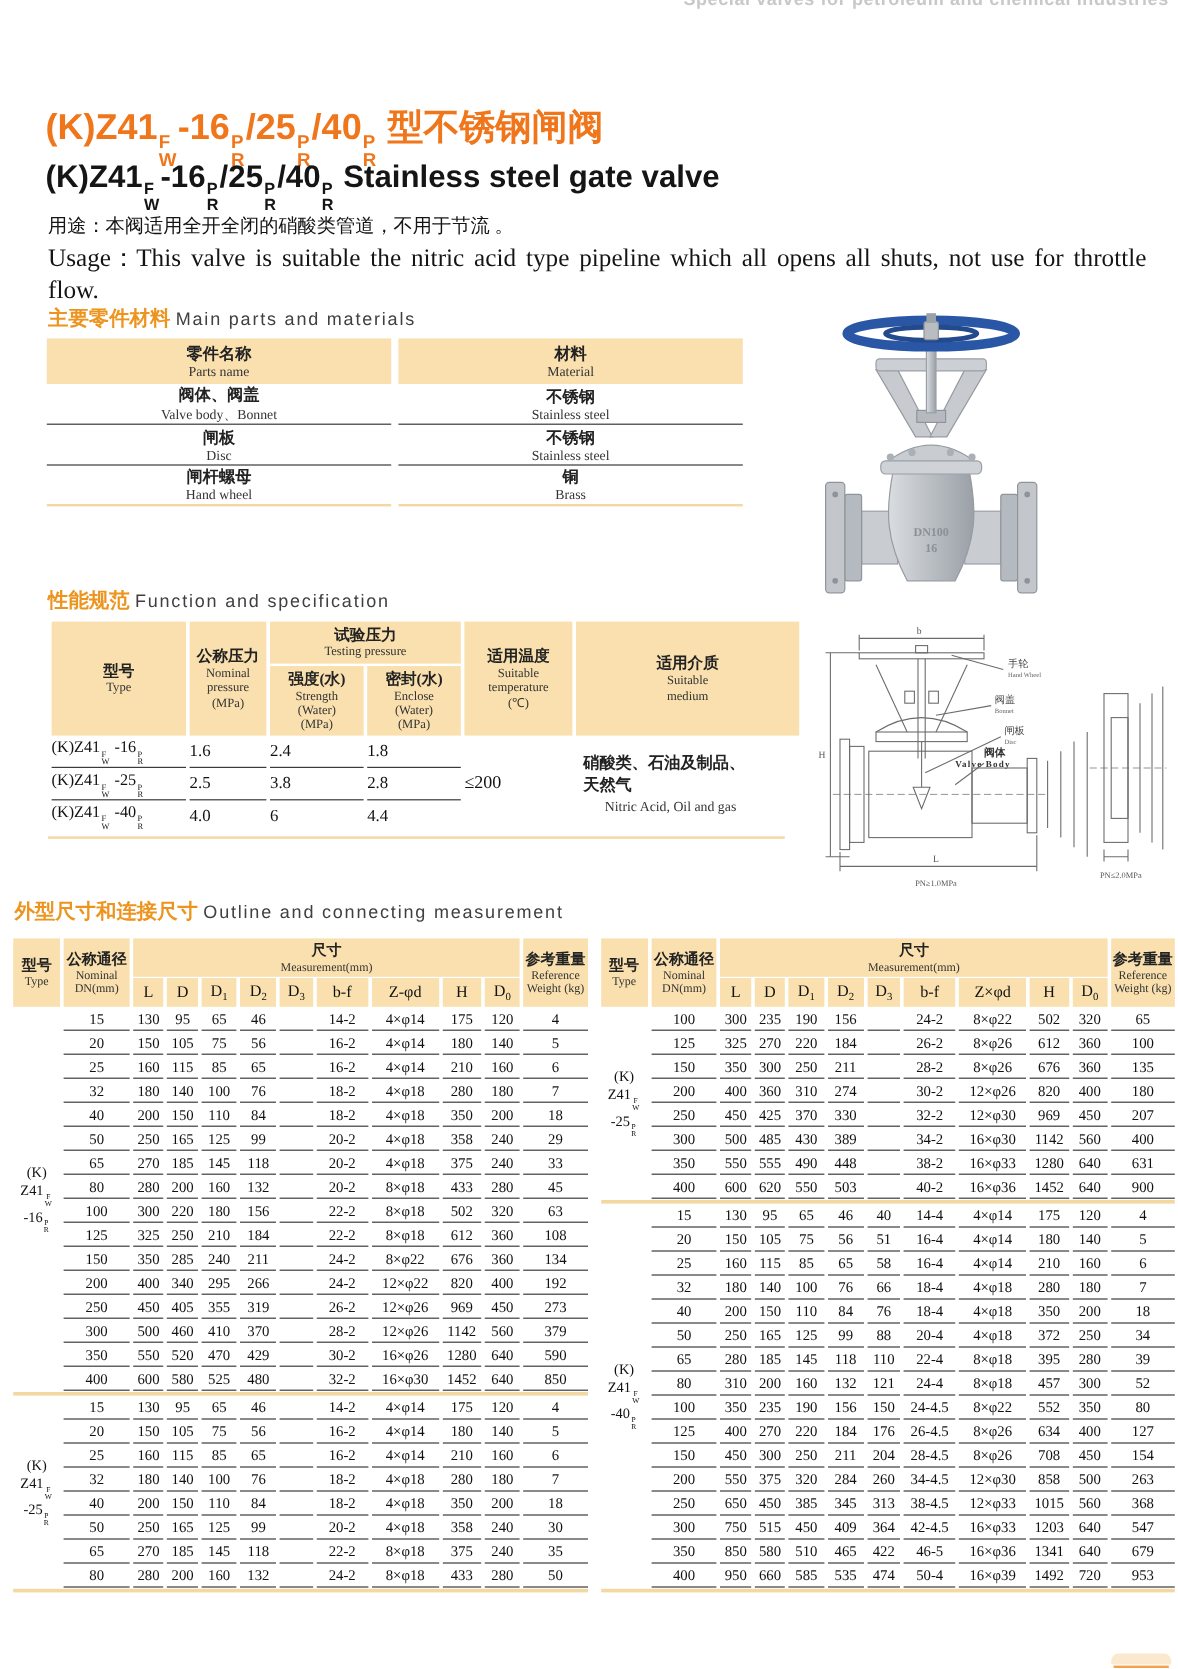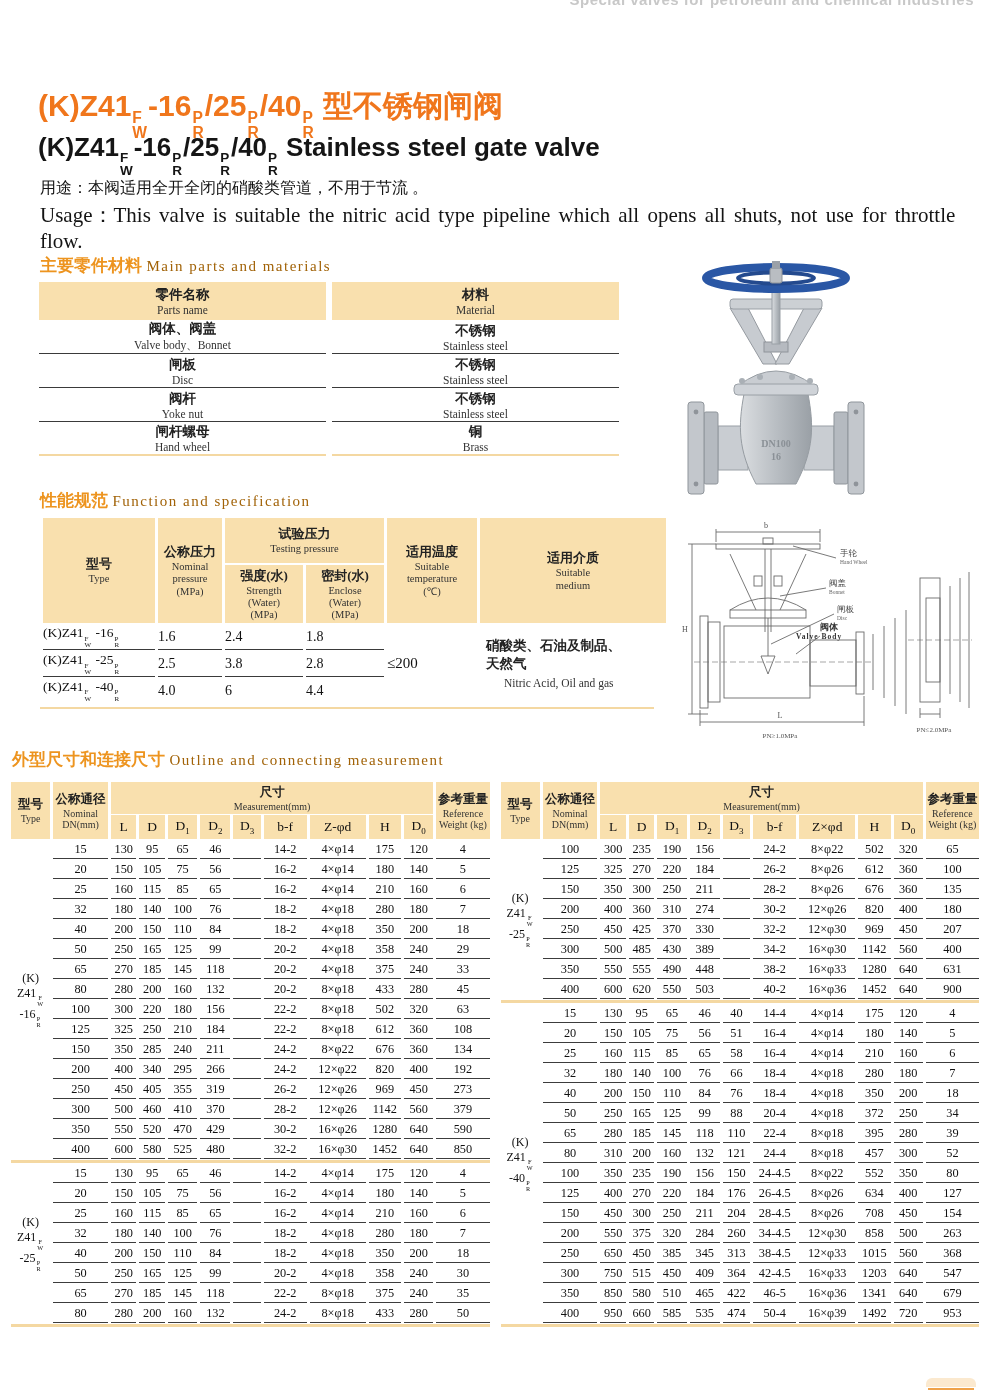--- a/index.html
+++ b/index.html
@@ -47,21 +47,21 @@
     display: inline-flex; flex-direction: column;
     font-size: 0.52em; line-height: 0.95;
     vertical-align: -0.48em; margin: 0 1px;
   }
   .usage-cn { left: 40px; top: 178px; font-size: 16px; color:#141414; }
   .usage-en { left: 40px; top: 201px; font-size: 21px; color:#141414; word-spacing: 3px; }
 
   
   .sec { font-family: "Liberation Sans", sans-serif; white-space: nowrap; }
   .sec-cn { font-size: 17px; font-weight: bold; color: #ed941f; }
-  .sec-en { font-size: 15px; color: #a16207; letter-spacing: 1.5px; font-family:Liberation Serif, serif; }
+  .sec-en { font-size: 15px; color: #404040; letter-spacing: 1.5px; font-family:Liberation Sans, sans-serif; }
 
   
   .parts-table { left: 33px; top: 282px; width: 592px; border-collapse: separate; border-spacing: 6px 0; }
   .parts-table th {
     background: #f9e0ae; height: 38px; font-weight: normal;
   }
   .parts-table .cn { font-size: 13.5px; font-weight: bold; color: #222; }
   .parts-table .en { font-size: 11.5px; color: #333; }
   .parts-table td { text-align: center; height: 34px; border-bottom: 1.7px solid #3a3a3a; }
   .parts-table tr.last td { border-bottom: 2px solid #f4d8a2; font-family: Liberation Serif, serif; }
@@ -180,30 +180,20 @@
         <tr>
           <td>
             <span class="cn">闸板</span>
             <span class="en">Disc</span>
           </td>
           <td>
             <span class="cn">不锈钢</span>
             <span class="en">Stainless steel</span>
           </td>
         </tr>
-        <tr>
-          <td>
-            <span class="cn">阀杆</span>
-            <span class="en">Yoke nut</span>
-          </td>
-          <td>
-            <span class="cn">不锈钢</span>
-            <span class="en">Stainless steel</span>
-          </td>
-        </tr>
         <tr class="last">
           <td>
             <span class="cn">闸杆螺母</span>
             <span class="en">Hand wheel</span>
           </td>
           <td>
             <span class="cn">铜</span>
             <span class="en">Brass</span>
           </td>
         </tr>
@@ -275,21 +265,21 @@
           <th rowspan="2">
             <span class="cn">型号</span>
             <span class="en">Type</span>
           </th>
           <th rowspan="2">
             <span class="cn">公称压力</span>
             <span class="en">Nominal
 pressure
 (MPa)</span>
           </th>
-          <th colspan="2" style="height:45px">
+          <th colspan="2" style="height:35px">
             <span class="cn">试验压力</span>
             <span class="en">Testing pressure</span>
           </th>
           <th rowspan="2">
             <span class="cn">适用温度</span>
             <span class="en">Suitable
 temperature
 (℃)</span>
           </th>
           <th rowspan="2">

